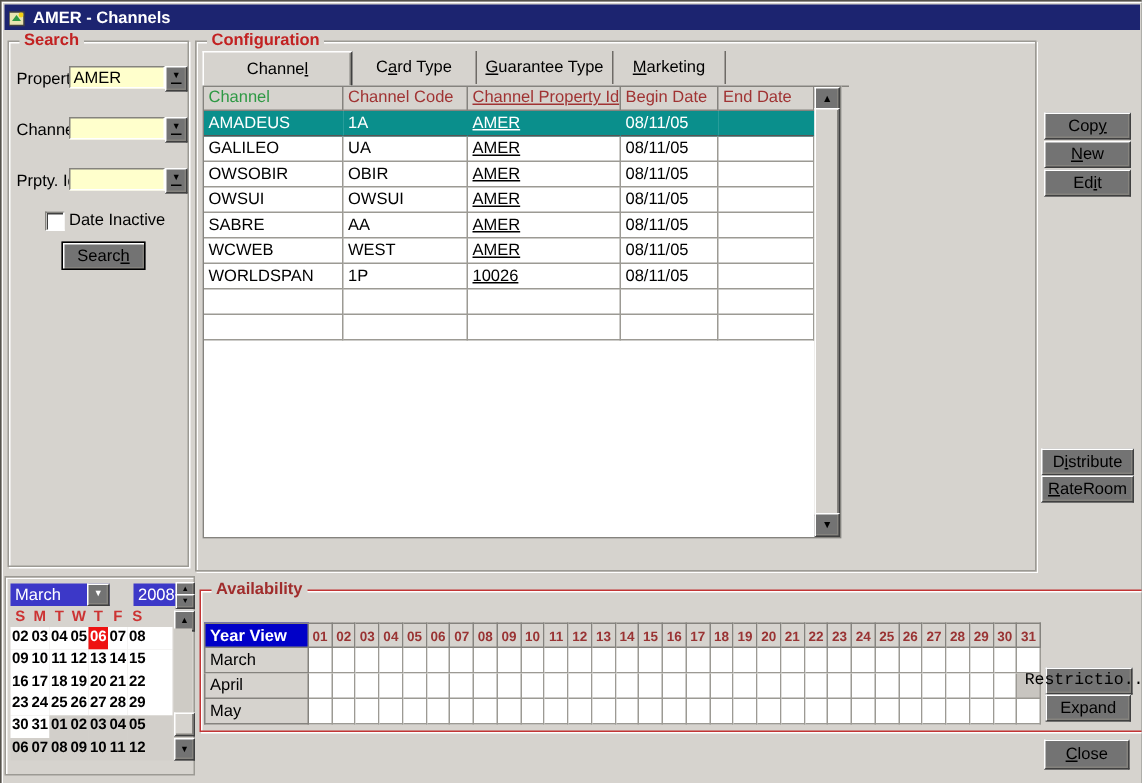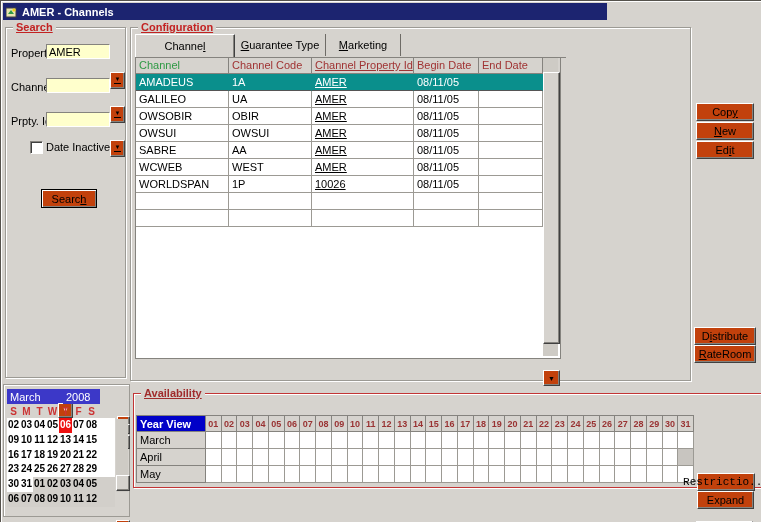--- a/index.html
+++ b/index.html
@@ -1,30 +1,30 @@
 <!DOCTYPE html>
 <html><head>
 <meta charset="utf-8">
 <style>
   html,body{margin:0;padding:0;background:#808080;font-family:"Liberation Sans",sans-serif;}
   .win{position:relative;width:761px;height:522px;background:#d6d3ce;border:1px solid #55524c;
        box-shadow:inset 1px 1px 0 #ffffff, inset -1px -1px 0 #9c9a94;font-size:11px;color:#000;overflow:hidden;}
   .abs{position:absolute;}
   
-  .titlebar{left:2px;top:2px;width:604px;height:17px;background:#1c2470;display:flex;align-items:center;}
+  .titlebar{left:2px;top:2px;width:757px;height:17px;background:#1c2470;display:flex;align-items:center;}
   .titletxt{color:#fff;font-weight:bold;font-size:11px;margin-left:4px;}
   .appicon{width:12px;height:12px;margin-left:3px;}
   
   .gbox{border:1px solid #9c9a94;box-shadow:inset 1px 1px 0 #fff,1px 1px 0 #fff;}
-  .gtitle{position:absolute;top:-7px;left:7px;background:#d6d3ce;padding:0 3px;font-weight:bold;color:#c22222;text-decoration:underline;}
+  .gtitle{position:absolute;top:-7px;left:7px;background:#d6d3ce;padding:0 3px;font-weight:bold;color:#c22222;}
   .redbox{border:1px solid #c23535;box-shadow:inset 1px 1px 0 #fff,1px 1px 0 #fff;padding-left:14px;}
   .redbox .gtitle{color:#a02c2c;}
   
-  .btn{background:#c2410c;border:1px solid;border-color:#ffffff #404040 #404040 #ffffff;
-       box-shadow:inset -1px -1px 0 #85837e;display:flex;align-items:center;justify-content:center;cursor:default;margin-top:28px;}
+  .btn{background:#737373;border:1px solid;border-color:#ffffff #404040 #404040 #ffffff;
+       box-shadow:inset -1px -1px 0 #85837e;display:flex;align-items:center;justify-content:center;cursor:default;}
   .btn span{white-space:pre;}
   .u{text-decoration:underline;}
   input.fld{position:absolute;background:#ffffcc;border:1px solid;border-color:#85837e #fff #fff #85837e;
        font-family:"Liberation Sans",sans-serif;font-size:11px;padding:0 2px;margin:0;}
   .combobtn{display:flex;flex-direction:column;align-items:center;justify-content:center;}
   .arrglyph{font-size:6px;line-height:5px;}
   .arrline{width:7px;border-bottom:1px solid #000;margin-top:1px;}
   .cb{width:11px;height:11px;background:#fff;border:1px solid;border-color:#85837e #fff #fff #85837e;box-shadow:inset 1px 1px 0 #404040;}
   
   .tabstrip{left:134px;top:33px;width:431px;height:23px;display:flex;border-bottom:1px solid #85837e;}
@@ -117,20 +117,23 @@
   </div>
 
   <div class="abs gbox" style="left:129px;top:26px;width:559px;height:352px;">
     <span class="gtitle">Configuration</span>
   </div>
 
   <div class="abs tabstrip">
     <div class="tab sel" style="width:98px;">
       <span>Channe</span><span class="u">l</span><span></span>
     </div>
+    <div class="tab" style="width:82px;">
+      <span>C</span><span class="u">a</span><span>rd Type</span>
+    </div>
     <div class="tab" style="width:90px;">
       <span></span><span class="u">G</span><span>uarantee Type</span>
     </div>
     <div class="tab" style="width:74px;">
       <span></span><span class="u">M</span><span>arketing</span>
     </div>
   </div>
 
   <div class="abs table">
     <div class="thead">
@@ -243,21 +246,21 @@
       <span>ateRoom</span>
   </div>
 
   <div class="abs cal">
     <div class="abs combo" style="left:3px;top:4px;width:66px;height:15px;">
       <span class="cval">March</span>
       <div class="btn combobtn" style="width:13px;height:13px;">
         <span class="arrglyph">▼</span>
       </div>
     </div>
-    <div class="abs combo" style="left:59px;top:4px;width:37px;height:15px;">
+    <div class="abs combo" style="left:85px;top:4px;width:37px;height:15px;">
       <span class="cval">2008</span>
     </div>
     <div class="abs btn sbbtn" style="left:113px;top:3px;width:11px;height:8px;line-height:8px;font-size:5px;">
         <span>▲</span>
       </div>
     <div class="abs btn sbbtn" style="left:113px;top:11px;width:11px;height:8px;line-height:8px;font-size:5px;">
         <span>▼</span>
       </div>
 
     <div class="abs dayhdr" style="left:3px;top:21px;">

